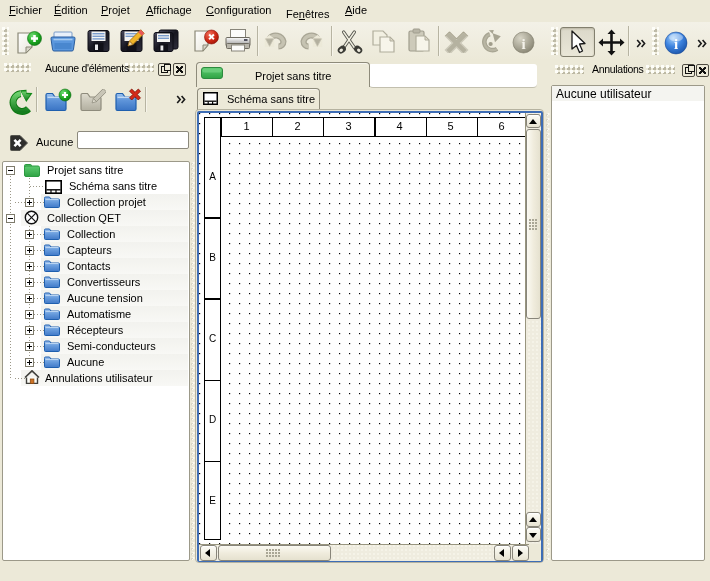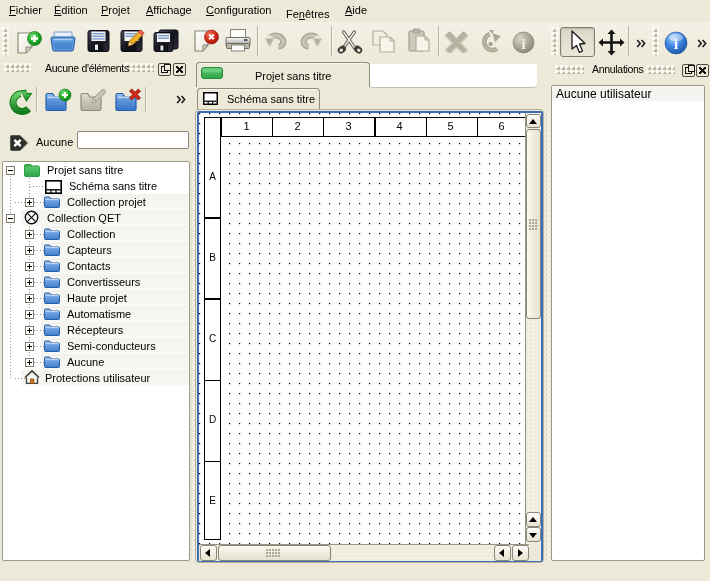--- a/index.html
+++ b/index.html
@@ -445,26 +445,26 @@
  </svg>
 
  <div class="ttext" style="left:45px;top:3px">Projet sans titre</div>
  <div class="ttext" style="left:67px;top:19px">Schéma sans titre</div>
  <div class="ttext" style="left:65px;top:35px">Collection projet</div>
  <div class="ttext" style="left:45px;top:51px">Collection QET</div>
  <div class="ttext" style="left:65px;top:67px">Collection</div>
  <div class="ttext" style="left:65px;top:83px">Capteurs</div>
  <div class="ttext" style="left:65px;top:99px">Contacts</div>
  <div class="ttext" style="left:65px;top:115px">Convertisseurs</div>
- <div class="ttext" style="left:65px;top:131px">Haute projet</div>
+ <div class="ttext" style="left:65px;top:131px">Aucune tension</div>
  <div class="ttext" style="left:65px;top:147px">Automatisme</div>
  <div class="ttext" style="left:65px;top:163px">Récepteurs</div>
  <div class="ttext" style="left:65px;top:179px">Semi-conducteurs</div>
  <div class="ttext" style="left:65px;top:195px">Aucune</div>
- <div class="ttext" style="left:43px;top:211px">Protections utilisateur</div>
+ <div class="ttext" style="left:43px;top:211px">Annulations utilisateur</div>
 </div>
 
 <svg class="abs" style="left:190px;top:162px" width="6" height="398">
     <defs>
       <pattern id="zip" width="5" height="5" patternUnits="userSpaceOnUse">
         <rect x="2.5" y="0" width="2" height="2" fill="#fbfaf2"></rect>
         <rect x="1.2" y="1.5" width="1.8" height="1.8" fill="#c2beaa"></rect>
         <rect x="1.7" y="2" width="1.4" height="1.4" fill="#fbfaf2"></rect>
       </pattern>
     </defs>

